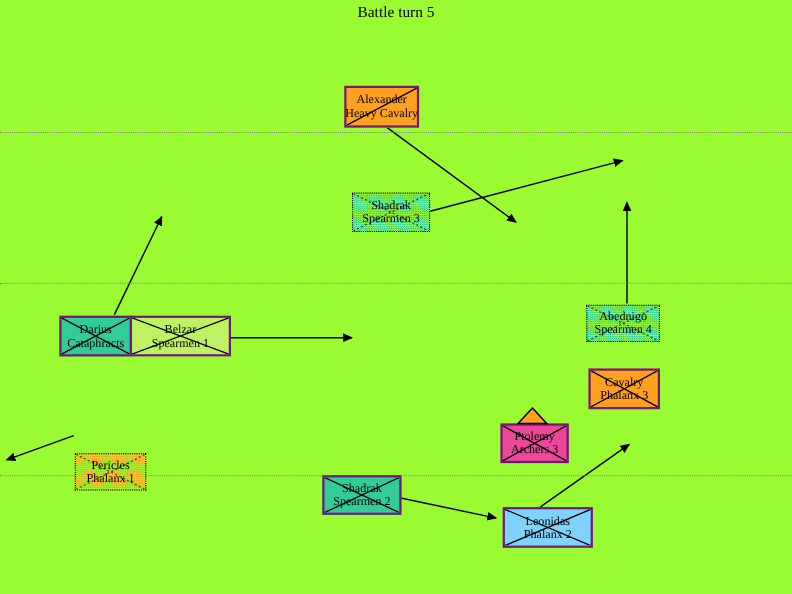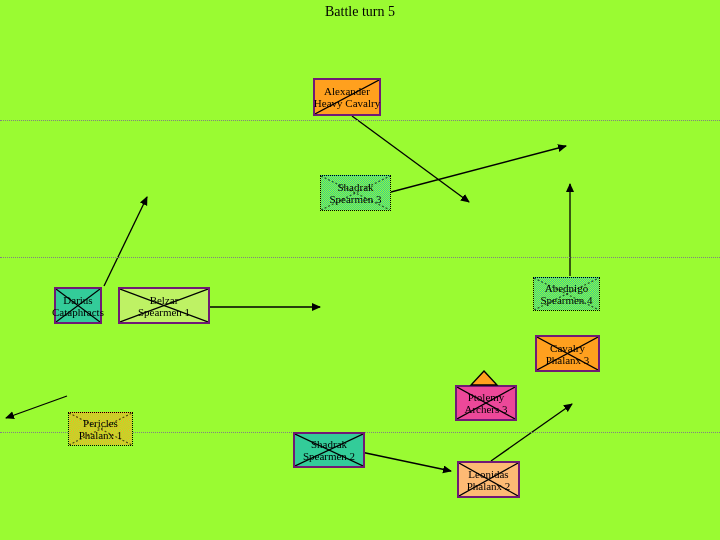--- a/index.html
+++ b/index.html
@@ -69,21 +69,21 @@
     <div class="unit dithered" style="left: 320px; top: 175px; width: 71px; height: 36px; background-image: repeating-conic-gradient(rgb(51, 204, 153) 0%, rgb(51, 204, 153) 25%, rgb(154, 251, 50) 0%, rgb(154, 251, 50) 50%); background-size: 2px 2px;">
       <svg class="sym faint" viewBox="0 0 100 100" preserveAspectRatio="none">
         <line x1="0" y1="100" x2="100" y2="0"></line>
         <line x1="0" y1="0" x2="100" y2="100"></line>
       </svg>
       <div class="label">
         <div>Shadrak</div>
         <div>Spearmen 3</div>
       </div>
     </div>
-    <div class="unit solid" style="left: 54px; top: 287px; width: 48px; height: 37px; background: rgb(51, 204, 153);">
+    <div class="unit solid" style="left: 54px; top: 287px; width: 66px; height: 37px; background: rgb(51, 204, 153);">
       <svg class="sym " viewBox="0 0 100 100" preserveAspectRatio="none">
         <line x1="0" y1="100" x2="100" y2="0"></line>
         <line x1="0" y1="0" x2="100" y2="100"></line>
       </svg>
       <div class="label">
         <div>Darius</div>
         <div>Cataphracts</div>
       </div>
     </div>
     <div class="unit solid" style="left: 118px; top: 287px; width: 92px; height: 37px; background: #bef264;">
@@ -142,21 +142,21 @@
     <div class="unit solid" style="left: 293px; top: 432px; width: 72px; height: 36px; background: rgb(51, 204, 153);">
       <svg class="sym " viewBox="0 0 100 100" preserveAspectRatio="none">
         <line x1="0" y1="100" x2="100" y2="0"></line>
         <line x1="0" y1="0" x2="100" y2="100"></line>
       </svg>
       <div class="label">
         <div>Shadrak</div>
         <div>Spearmen 2</div>
       </div>
     </div>
-    <div class="unit solid" style="left: 457px; top: 461px; width: 63px; height: 37px; background: #fdba74;">
+    <div class="unit solid" style="left: 457px; top: 461px; width: 82px; height: 37px; background: #7dd3fc;">
       <svg class="sym " viewBox="0 0 100 100" preserveAspectRatio="none">
         <line x1="0" y1="100" x2="100" y2="0"></line>
         <line x1="0" y1="0" x2="100" y2="100"></line>
       </svg>
       <div class="label">
         <div>Leonidas</div>
         <div>Phalanx 2</div>
       </div>
     </div>
   </div>

